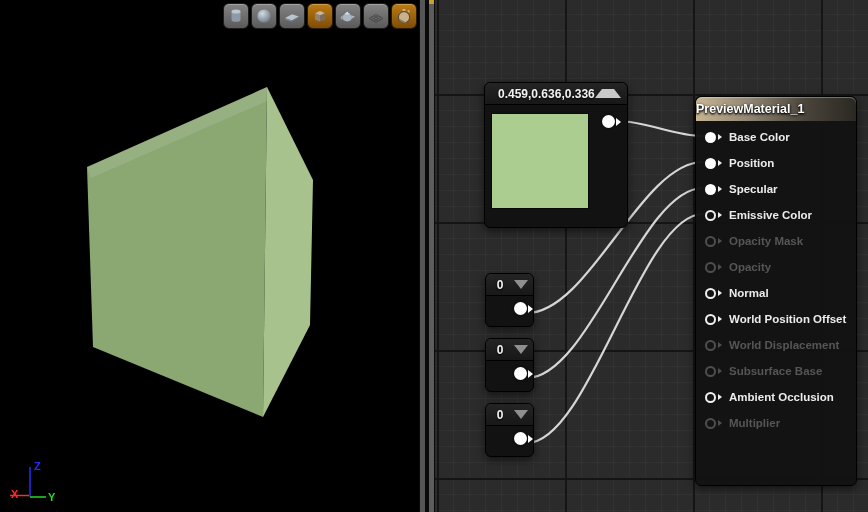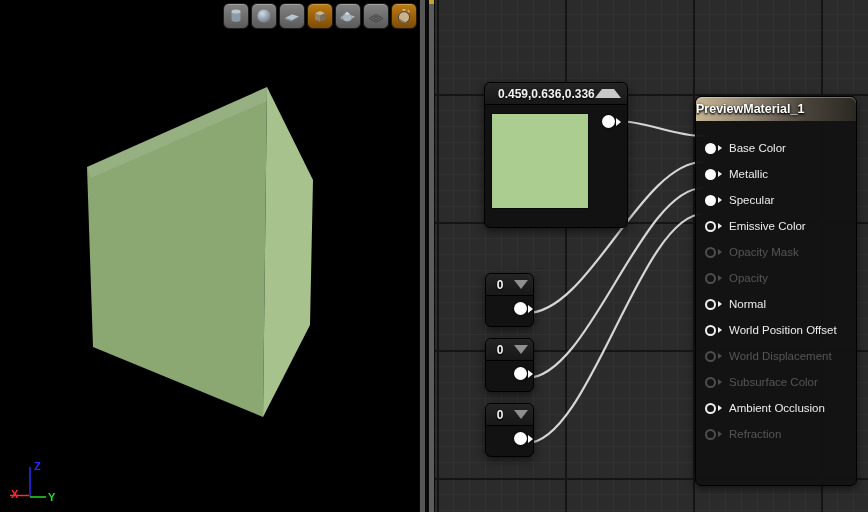--- a/index.html
+++ b/index.html
@@ -59,21 +59,21 @@
   .pin-out{position:absolute;display:flex;align-items:center;}
   .pincircle{width:13px;height:13px;border-radius:50%;background:#fff;box-shadow:0 0 3px rgba(0,0,0,.8);}
   .pinarrow{width:0;height:0;border-top:4px solid transparent;border-bottom:4px solid transparent;border-left:5px solid #fff;margin-left:1px;}
 
   
   .material-node{left:260px;top:96px;width:162px;height:390px;background:rgba(19,19,19,.97);}
   .mhead{height:24px;line-height:24px;padding-left:0;font-size:12.5px;font-weight:bold;color:#fff;
          text-shadow:0 1px 2px #000,0 1px 3px #000;border-radius:6px 6px 0 0;
          background:linear-gradient(to right,#c7b593 0%,#938876 32%,#4a443b 68%,#2b2823 100%);
          box-shadow:inset 0 1px 0 rgba(255,255,255,.3);}
-  .pins{padding-top:14px;}
+  .pins{padding-top:3px;font-weight:bold;}
   .prow{height:26px;display:flex;align-items:center;padding-left:9px;}
   .prow .icon{width:11px;height:11px;border-radius:50%;flex:0 0 auto;}
   .prow.c .icon{background:#fff;}
   .prow.e .icon{border:2px solid #efefef;background:transparent;}
   .prow.d .icon{border:2px solid #4e4e4e;background:transparent;}
   .prow .arr{width:0;height:0;border-top:3.5px solid transparent;border-bottom:3.5px solid transparent;margin-left:2px;flex:0 0 auto;}
   .prow.c .arr,.prow.e .arr{border-left:4.5px solid #efefef;}
   .prow.d .arr{border-left:4.5px solid #4e4e4e;}
   .plabel{margin-left:7px;font-size:11.5px;color:#ececec;}
   .prow.d .plabel{color:#565656;}
@@ -229,21 +229,21 @@
       <div class="mhead">PreviewMaterial_1</div>
       <div class="pins">
         <div class="prow c">
             <span class="icon"></span>
             <span class="arr"></span>
             <span class="plabel">Base Color</span>
           </div>
         <div class="prow c">
             <span class="icon"></span>
             <span class="arr"></span>
-            <span class="plabel">Metallic</span>
+            <span class="plabel">Position</span>
           </div>
         <div class="prow c">
             <span class="icon"></span>
             <span class="arr"></span>
             <span class="plabel">Specular</span>
           </div>
         <div class="prow e">
             <span class="icon"></span>
             <span class="arr"></span>
             <span class="plabel">Emissive Color</span>
@@ -269,28 +269,28 @@
             <span class="plabel">World Position Offset</span>
           </div>
         <div class="prow d">
             <span class="icon"></span>
             <span class="arr"></span>
             <span class="plabel">World Displacement</span>
           </div>
         <div class="prow d">
             <span class="icon"></span>
             <span class="arr"></span>
-            <span class="plabel">Subsurface Color</span>
+            <span class="plabel">Subsurface Base</span>
           </div>
         <div class="prow e">
             <span class="icon"></span>
             <span class="arr"></span>
             <span class="plabel">Ambient Occlusion</span>
           </div>
         <div class="prow d">
             <span class="icon"></span>
             <span class="arr"></span>
-            <span class="plabel">Refraction</span>
+            <span class="plabel">Multiplier</span>
           </div>
       </div>
     </div>
   </div>
 </div>
 
 </body></html>

